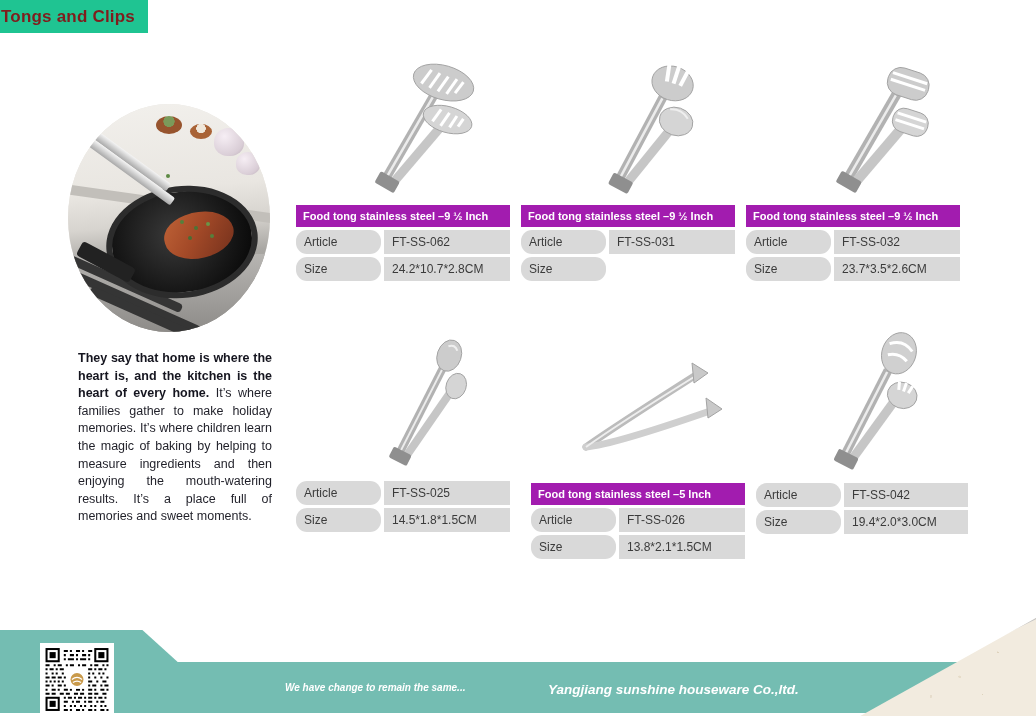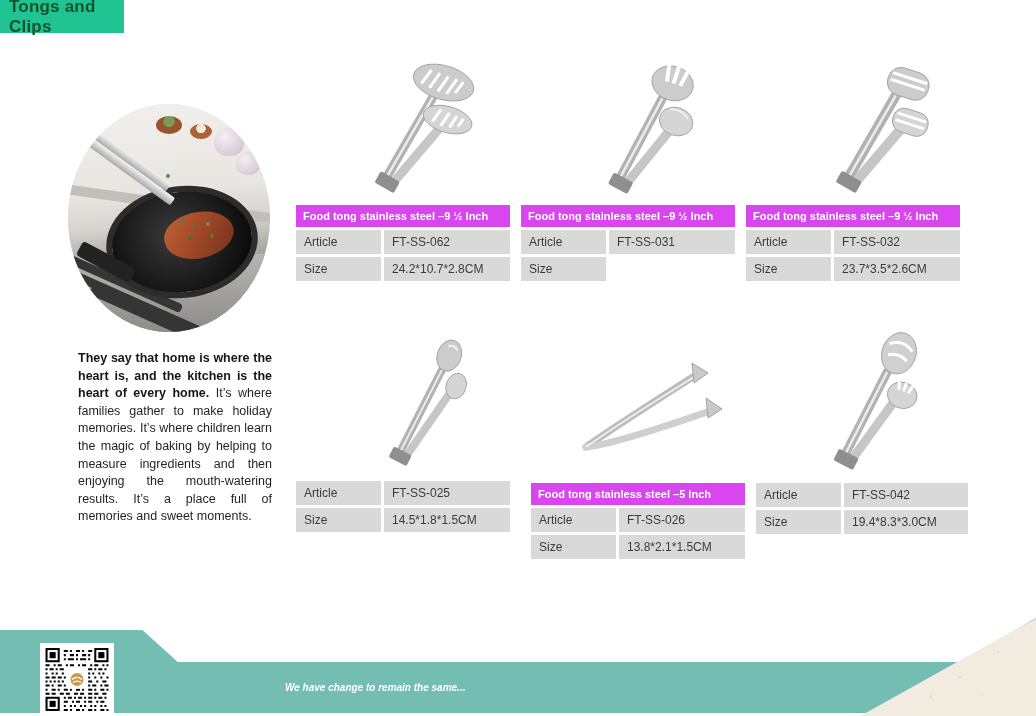--- a/index.html
+++ b/index.html
@@ -1,22 +1,22 @@
 <!DOCTYPE html>
 <html><head>
 <meta charset="utf-8">
 <style>
   html,body{margin:0;padding:0;background:#fff;}
   .page{position:relative;width:1036px;height:716px;background:#fff;overflow:hidden;
         font-family:"Liberation Sans",sans-serif;}
 
   
-  .badge{position:absolute;left:0;top:0;width:124px;height:33px;background:#1fc492;
-         display:flex;align-items:center;padding-left:9px;box-sizing:border-box;
-         font-size:17px;font-weight:600;color:#14532d;letter-spacing:.2px;}
+  .badge{position:absolute;left:0;top:0;width:148px;height:33px;background:#1fc492;
+         display:flex;align-items:center;padding-left:1px;box-sizing:border-box;
+         font-size:17px;font-weight:600;color:#7f1d1d;letter-spacing:.2px;}
 
   
   .hero{position:absolute;left:68px;top:104px;width:202px;height:228px;border-radius:50%;
         overflow:hidden;background:#e8e6e2;}
   .hero *{position:absolute;}
   .marble{inset:0;background:linear-gradient(175deg,#f2f0ec 0%,#e9e6e1 38%,#d7d4cf 52%,#a9a7a3 66%,#8e8c89 100%);}
   .counter-edge{left:-20px;top:96px;width:260px;height:10px;background:#c2bfba;transform:rotate(8deg);}
   .stove{left:-10px;top:150px;width:230px;height:90px;background:linear-gradient(180deg,#b7b5b2,#878582);}
   .grate{width:150px;height:9px;background:#353535;border-radius:4px;transform:rotate(24deg);}
   .g1{left:-30px;top:170px;}.g2{left:-12px;top:192px;}.g3{left:16px;top:212px;}
@@ -36,26 +36,26 @@
   .b1{left:88px;top:12px;width:26px;height:18px;background:radial-gradient(circle at 50% 30%,#7b9a5a 30%,#97542e 32%);}
   .b2{left:122px;top:20px;width:22px;height:15px;background:radial-gradient(circle at 50% 30%,#efe7da 30%,#a96336 32%);}
 
   
   .intro{position:absolute;left:78px;top:350px;width:194px;font-size:12.5px;line-height:17.6px;
          color:#1f1f28;text-align:justify;}
   .intro b{color:#15151f;}
 
   
   .card{position:absolute;width:214px;}
-  .card-header{height:22px;background:#d946ef;color:#fff;font-size:11px;font-weight:bold;
+  .card-header{height:22px;background:#a21caf;color:#fff;font-size:11px;font-weight:bold;
                display:flex;align-items:center;padding-left:7px;box-sizing:border-box;margin-bottom:3px;}
   .card-row{display:flex;height:24px;margin-bottom:3px;}
   .cell{background:#d9d9d9;display:flex;align-items:center;padding-left:8px;box-sizing:border-box;
         font-size:12px;color:#3b3b3b;}
-  .cell.label{width:85px;margin-right:3px;}
+  .cell.label{width:85px;margin-right:3px;border-radius:11px;}
   .cell.value{flex:1;}
 
   
   .tong{position:absolute;}
   .tong path,.tong ellipse,.tong rect,.tong polygon{vector-effect:non-scaling-stroke;}
 
   
   .f-band{position:absolute;left:0;top:662px;width:1036px;height:51px;background:#74bdb2;}
   .f-block{position:absolute;left:0;top:630px;width:178px;height:83px;background:#74bdb2;
            clip-path:polygon(0 0,80% 0,100% 39%,100% 100%,0 100%);}
@@ -273,21 +273,21 @@
     </div>
   </div>
 
   <div class="card" style="left:756px;top:483px;width:212px">
     <div class="card-row">
       <div class="cell label">Article</div>
       <div class="cell value">FT-SS-042</div>
     </div>
     <div class="card-row">
       <div class="cell label">Size</div>
-      <div class="cell value">19.4*8.3*3.0CM</div>
+      <div class="cell value">19.4*2.0*3.0CM</div>
     </div>
   </div>
 
   <div class="f-block"></div>
   <div class="f-band"></div>
 
   <div class="qr">
     <svg width="68" height="67" viewBox="0 0 33 33">
       <rect x="0" y="0" width="33" height="33" fill="#ffffff"></rect>
       <g fill="#000000">
@@ -327,19 +327,20 @@
         <line x1="10" y1="29.5" x2="32" y2="29.5" stroke-dasharray="1 2 1 1"></line>
         <line x1="10" y1="31.5" x2="32" y2="31.5" stroke-dasharray="2 1 1 2"></line>
       </g>
       <rect x="12" y="12" width="9" height="9" fill="#ffffff"></rect>
       <circle cx="16.5" cy="16.5" r="3.2" fill="#c99a4b"></circle>
       <path d="M14 16.5 q2.5 -2 5 0 M14.5 18 q2 -1.5 4 0" stroke="#ffffff" stroke-width="0.6" fill="none"></path>
     </svg>
   </div>
 
   <div class="f-slogan">We have change to remain the same...</div>
+  <div class="f-company">Yangjiang sunshine houseware Co.,ltd.</div>
 
   <div class="flour">
     <div class="flour-speckle"></div>
     <div class="flour-rim"></div>
   </div>
 
 </div>
 
 </body></html>

